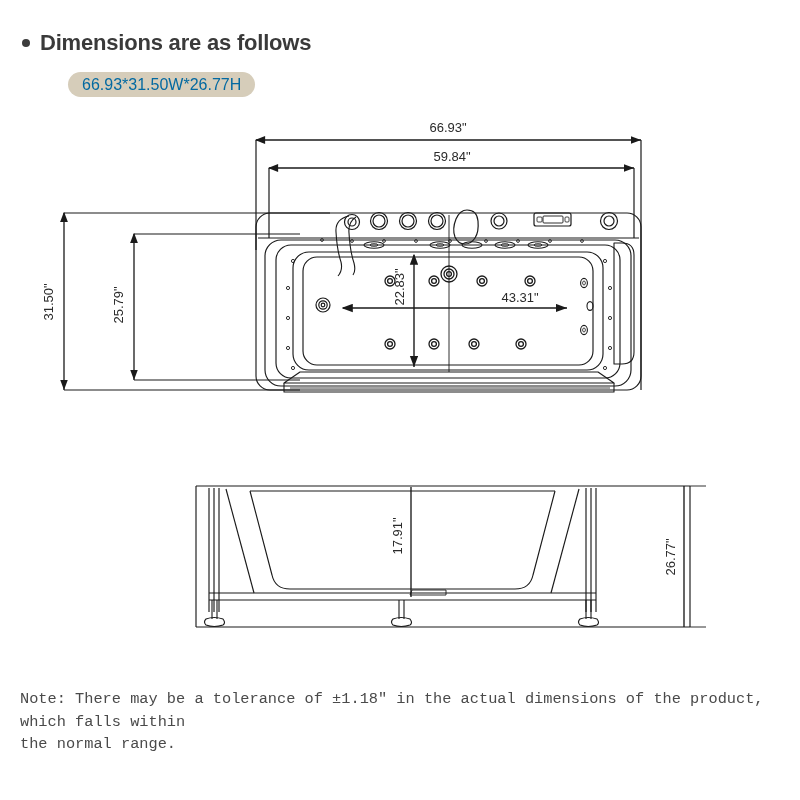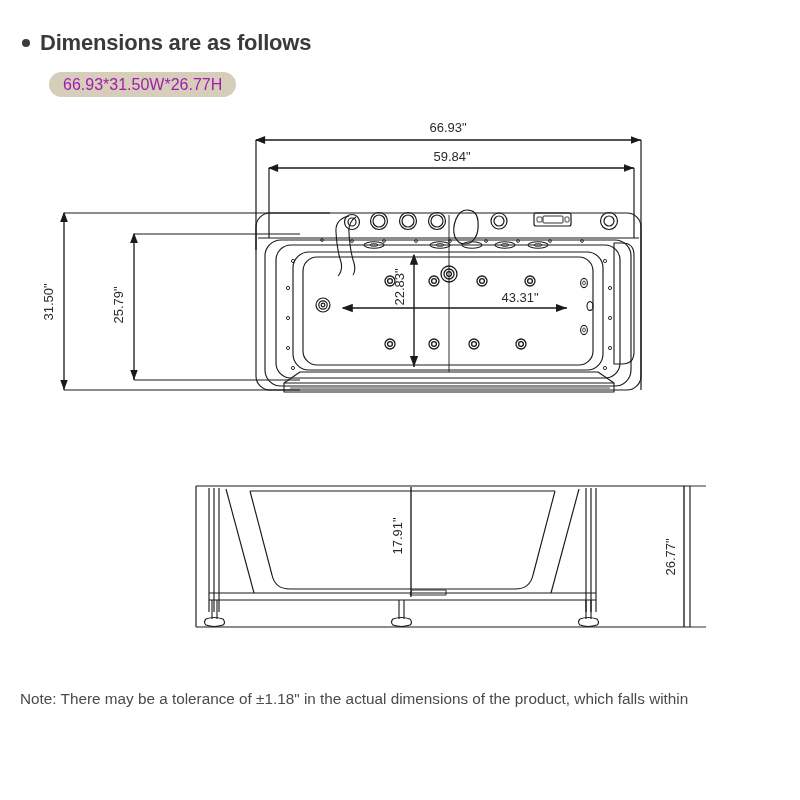--- a/index.html
+++ b/index.html
@@ -37,28 +37,28 @@
     font-family: "Liberation Sans", sans-serif;
     font-size: 22px;
     font-weight: bold;
     color: #3a3a3a;
     letter-spacing: -0.2px;
     white-space: nowrap;
   }
 
   .size-badge {
     position: absolute;
-    left: 49px;
+    left: 68px;
     top: 72px;
     height: 25px;
     line-height: 25px;
     padding: 0 14px;
     border-radius: 13px;
     background: #d6cdba;
-    color: #a21caf;
+    color: #0369a1;
     font-family: "Liberation Sans", sans-serif;
     font-size: 16px;
     white-space: nowrap;
   }
 
   
   .drawing {
     position: absolute;
     left: 0;
     top: 0;
@@ -66,21 +66,21 @@
     height: 800px;
     pointer-events: none;
   }
 
   
   .note-block {
     position: absolute;
     left: 20px;
     top: 688px;
     width: 762px;
-    font-family: Liberation Sans, sans-serif;
+    font-family: Liberation Mono, monospace;
     font-size: 15.3px;
     line-height: 22.6px;
     color: #4a4a4a;
   }
   .note-line { display: block; }
 </style>
 </head>
 <body>
 
 <div id="page">
@@ -331,15 +331,16 @@
       <text x="520" y="302" font-size="13" text-anchor="middle">43.31"</text>
 
       <text x="0" y="0" font-size="13" text-anchor="middle" transform="translate(402,536) rotate(-90)">17.91"</text>
 
       <text x="0" y="0" font-size="13" text-anchor="middle" transform="translate(675,557) rotate(-90)">26.77"</text>
     </g>
   </svg>
 
   <div class="note-block">
     <span class="note-line">Note: There may be a tolerance of ±1.18" in the actual dimensions of the product, which falls within</span>
+    <span class="note-line">the normal range.</span>
   </div>
 
 </div>
 
 </body></html>

